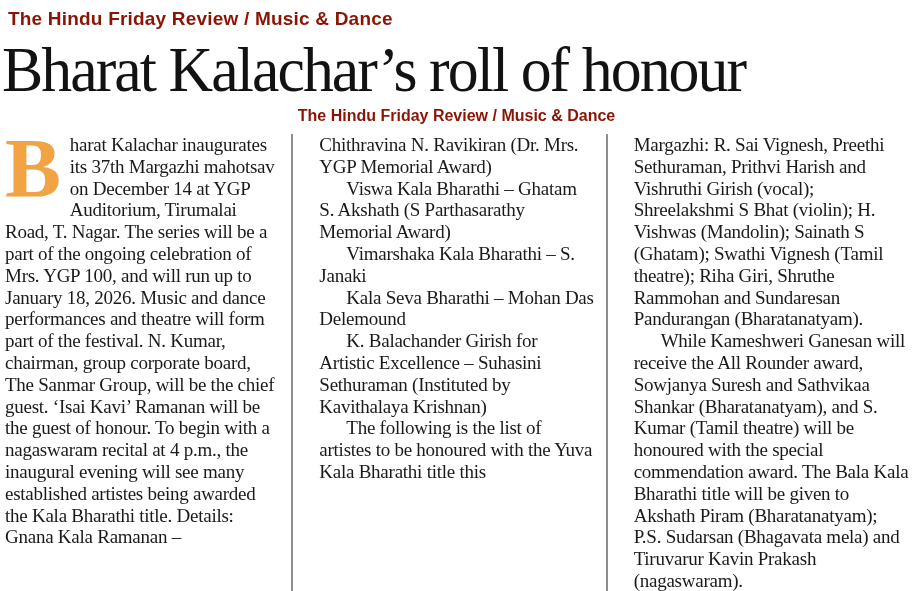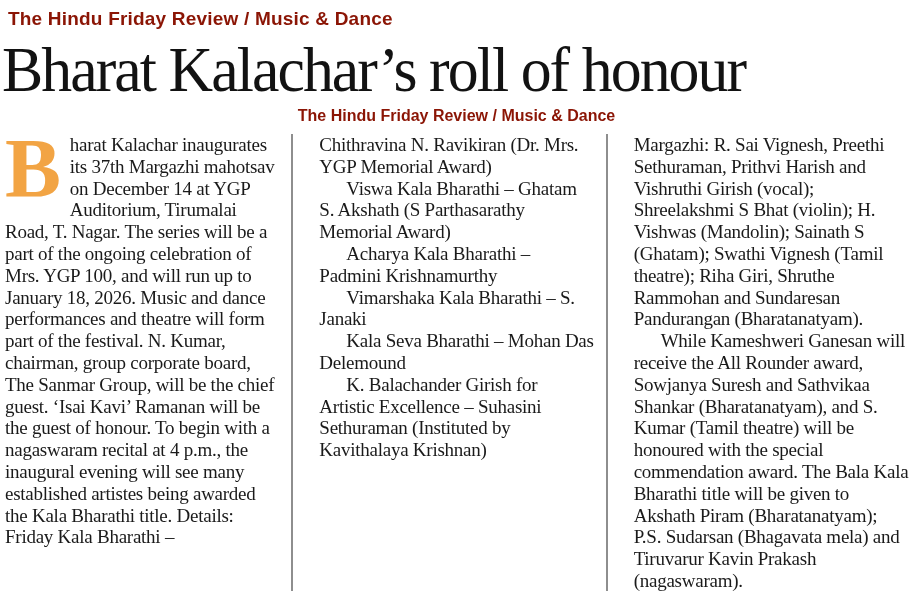--- a/index.html
+++ b/index.html
@@ -72,28 +72,28 @@
 <div class="page">
   <div class="kicker">The Hindu Friday Review / Music &amp; Dance</div>
 
   <h1 class="headline">Bharat Kalachar’s roll of honour</h1>
 
   <div class="subkicker">The Hindu Friday Review / Music &amp; Dance</div>
 
   <div class="columns">
     <div class="col">
         <p><span class="dropcap">B</span><span>harat Kalachar inaugurates its 37th Margazhi mahotsav on December 14 at YGP Auditorium, Tirumalai Road, T. Nagar. The series will be a part of the ongoing celebration of Mrs. YGP 100, and will run up to January 18, 2026. Music and dance performances and theatre will form part of the festival. N. Kumar, chairman, group corporate board, The Sanmar Group, will be the chief guest. ‘Isai Kavi’ Ramanan will be the guest of honour. To begin with a nagaswaram recital at 4 p.m., the inaugural evening will see many established artistes being awarded the Kala Bharathi title. Details:</span></p>
-        <p><b>Friday Kala Bharathi</b><span> –</span></p>
+        <p><b>Gnana Kala Ramanan</b><span> –</span></p>
       </div>
     <div class="col">
         <p><span>Chithravina N. Ravikiran (Dr. Mrs. YGP Memorial Award)</span></p>
         <p class="indent"><b>Viswa Kala Bharathi</b><span> – Ghatam S. Akshath (S Parthasarathy Memorial Award)</span></p>
-        <p class="indent"><b>Acharya Kala Bharathi</b><span> – Padmini Krishnamurthy</span></p>
         <p class="indent"><b>Vimarshaka Kala Bharathi</b><span> – S. Janaki</span></p>
         <p class="indent"><b>Kala Seva Bharathi</b><span> – Mohan Das Delemound</span></p>
         <p class="indent"><b>K. Balachander Girish for Artistic Excellence</b><span> – Suhasini Sethuraman (Instituted by Kavithalaya Krishnan)</span></p>
+        <p class="indent"><span>The following is the list of artistes to be honoured with the </span><b>Yuva Kala Bharathi</b><span> title this</span></p>
       </div>
     <div class="col">
         <p><span>Margazhi: R. Sai Vignesh, Preethi Sethuraman, Prithvi Harish and Vishruthi Girish (vocal); Shreelakshmi S Bhat (violin); H. Vishwas (Mandolin); Sainath S (Ghatam); Swathi Vignesh (Tamil theatre); Riha Giri, Shruthe Rammohan and Sundaresan Pandurangan (Bharatanatyam).</span></p>
         <p class="indent"><span>While Kameshweri Ganesan will receive the All Rounder award, Sowjanya Suresh and Sathvikaa Shankar (Bharatanatyam), and S. Kumar (Tamil theatre) will be honoured with the special commendation award. The </span><b>Bala Kala Bharathi</b><span> title will be given to Akshath Piram (Bharatanatyam); P.S. Sudarsan (Bhagavata mela) and Tiruvarur Kavin Prakash (nagaswaram).</span></p>
       </div>
   </div>
 </div>
 
 </body></html>

